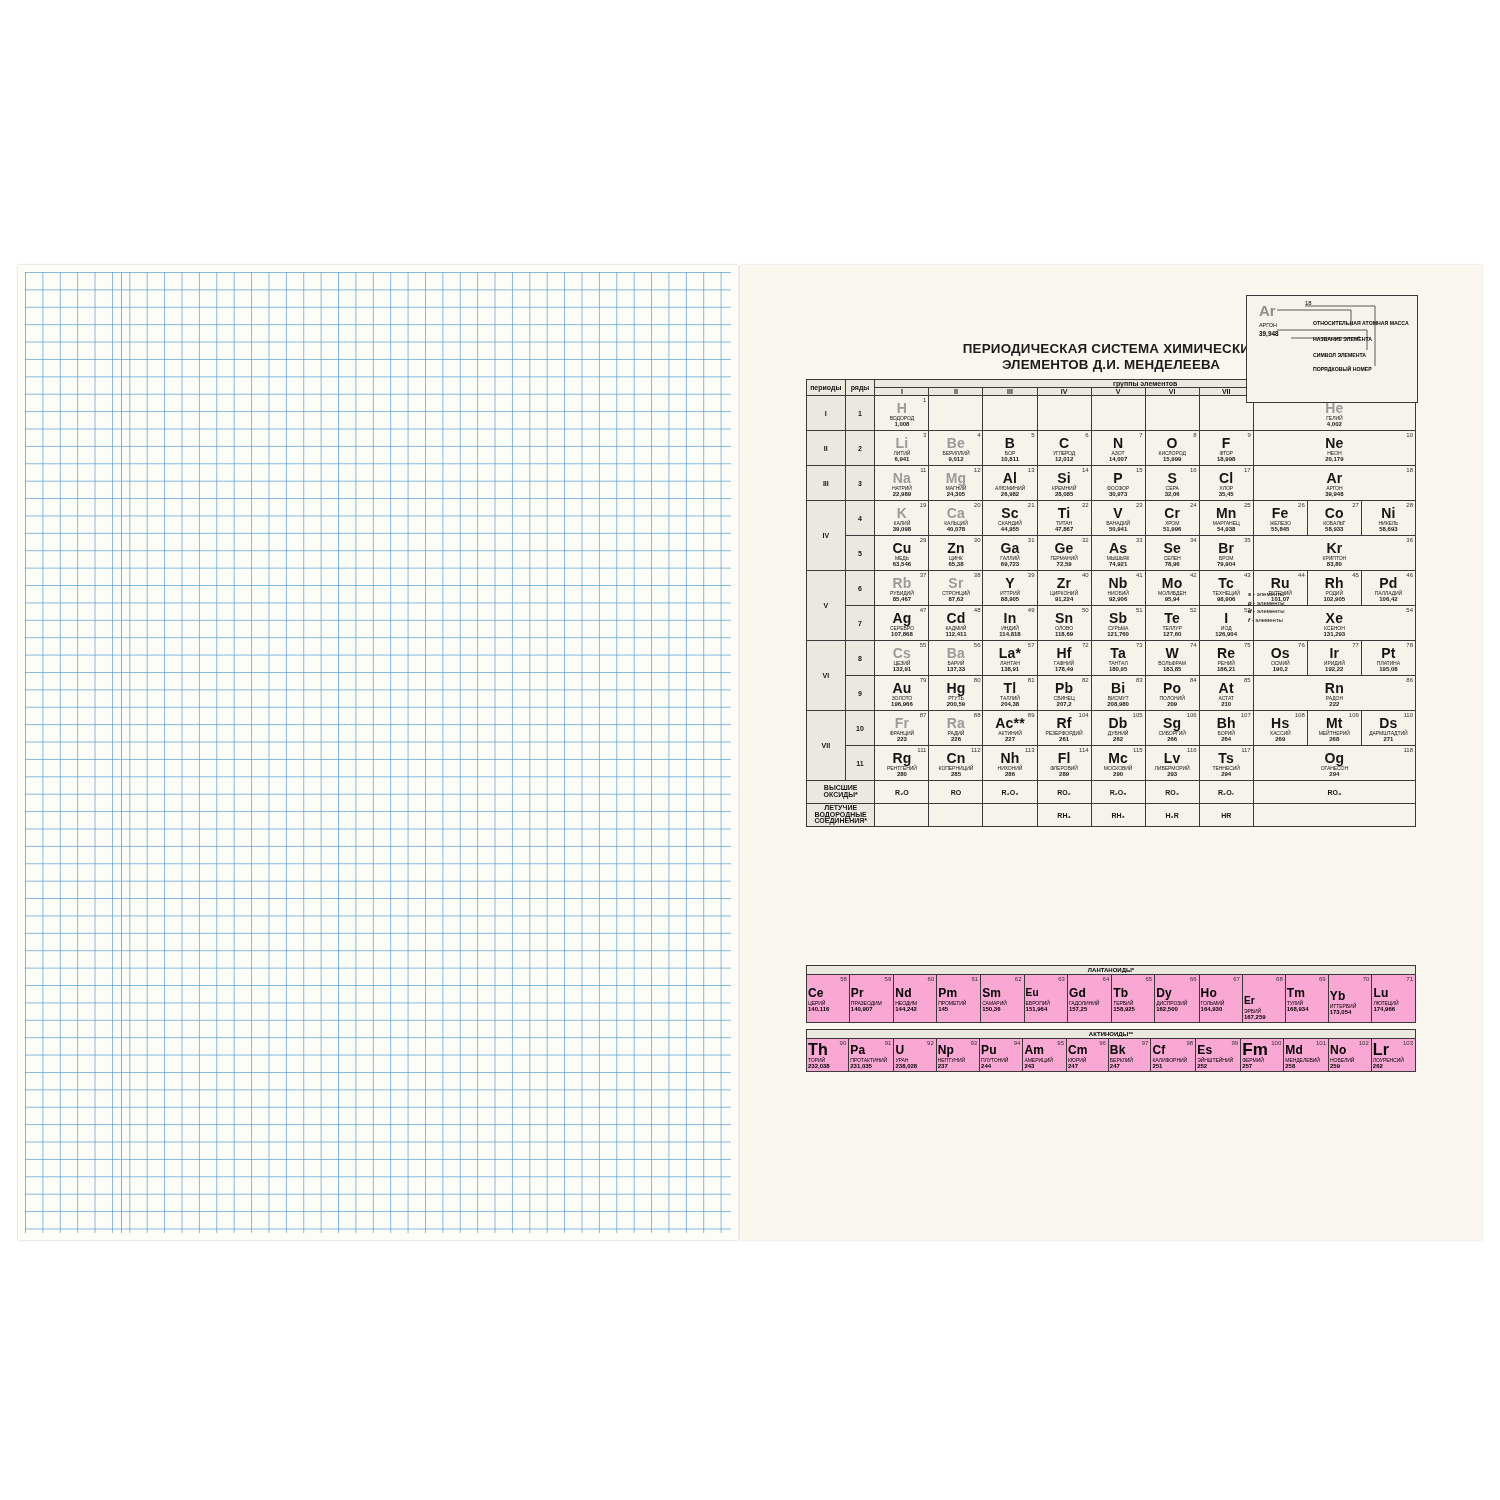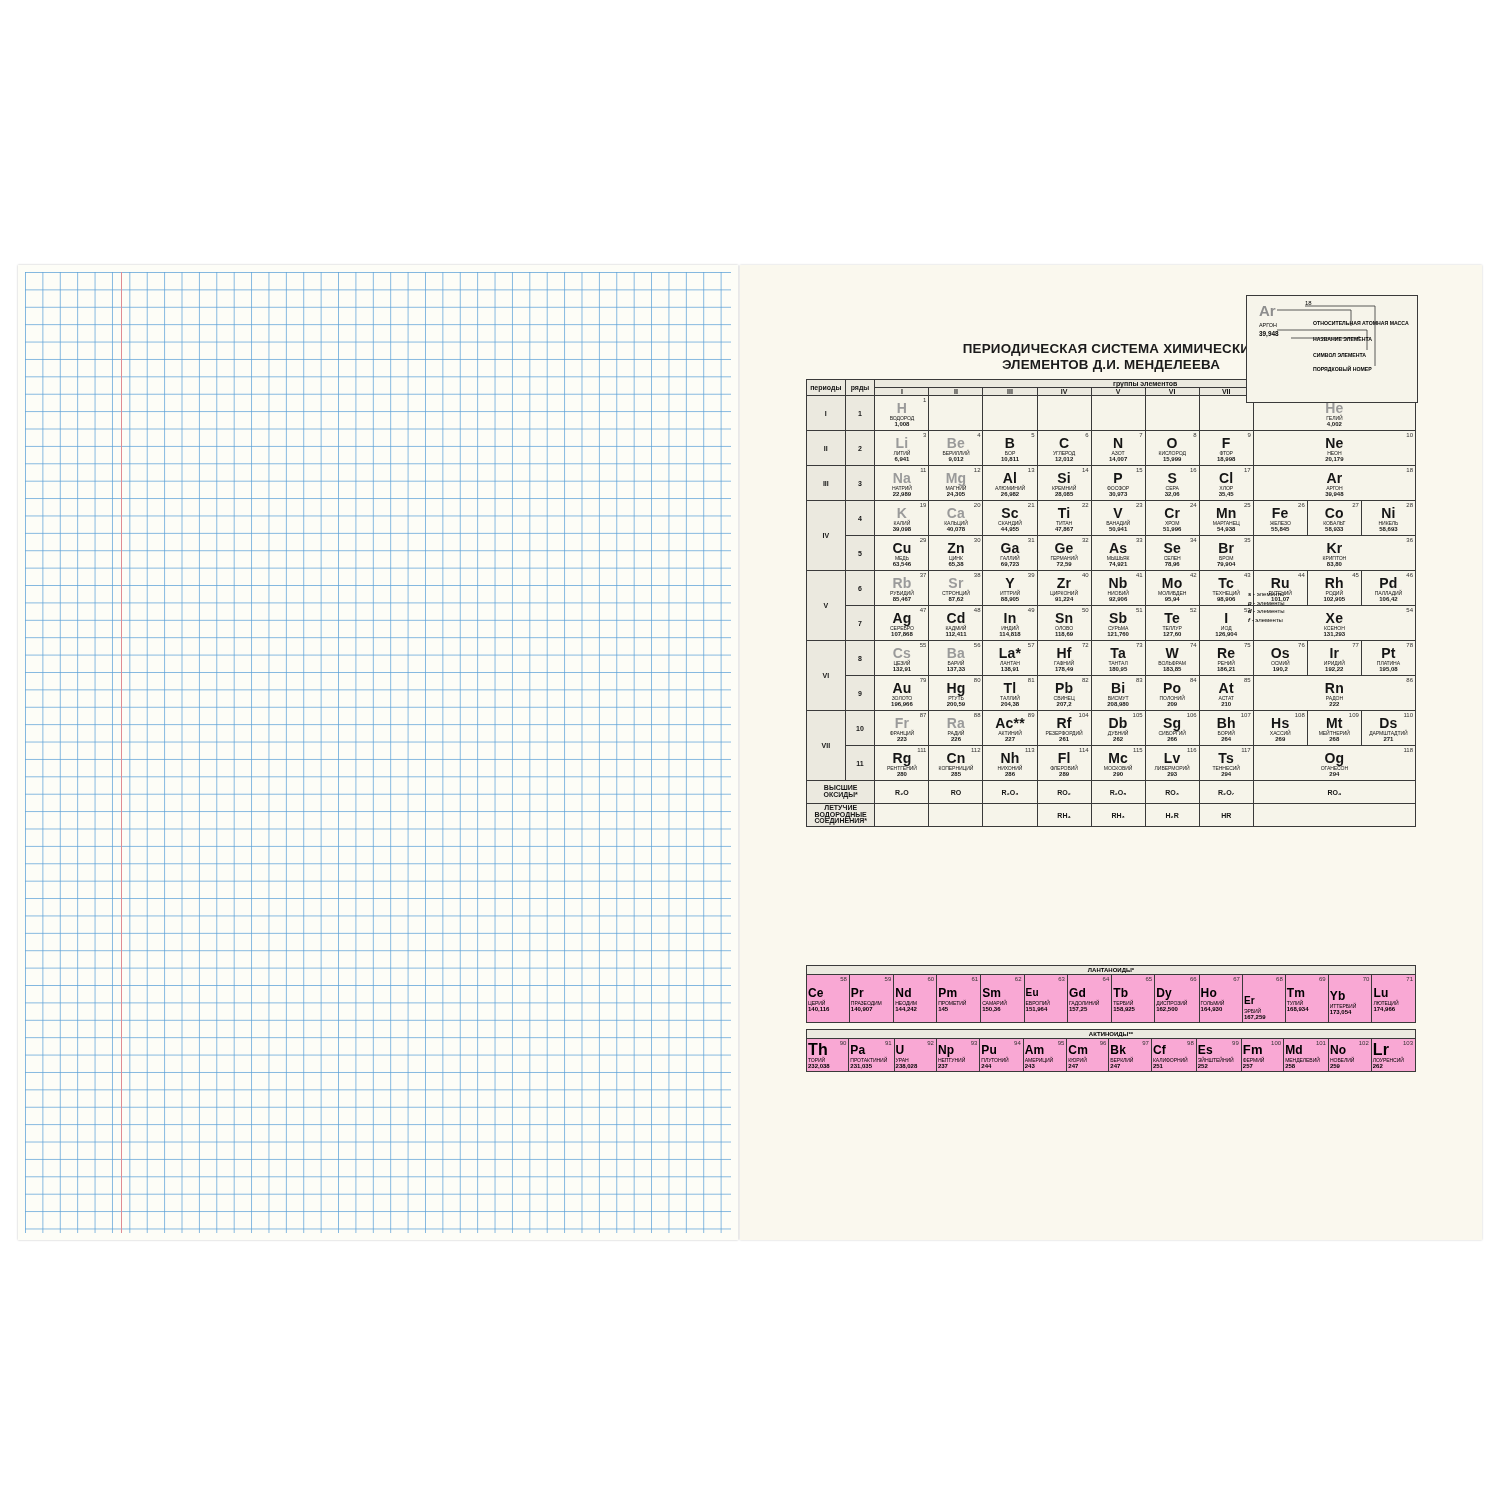--- a/index.html
+++ b/index.html
@@ -850,21 +850,21 @@
                 <div class="ms">251</div>
               </td>
               <td>
                 <div class="num">99</div>
                 <div class="sym" style="font-size:12px;padding-top:2px">Es</div>
                 <div class="nm">ЭЙНШТЕЙНИЙ</div>
                 <div class="ms">252</div>
               </td>
               <td>
                 <div class="num">100</div>
-                <div class="sym" style="font-size:13px;padding-top:2px">Fm</div>
+                <div class="sym" style="font-size:17px;padding-top:2px">Fm</div>
                 <div class="nm">ФЕРМИЙ</div>
                 <div class="ms">257</div>
               </td>
               <td>
                 <div class="num">101</div>
                 <div class="sym" style="font-size:12px;padding-top:2px">Md</div>
                 <div class="nm">МЕНДЕЛЕВИЙ</div>
                 <div class="ms">258</div>
               </td>
               <td>

